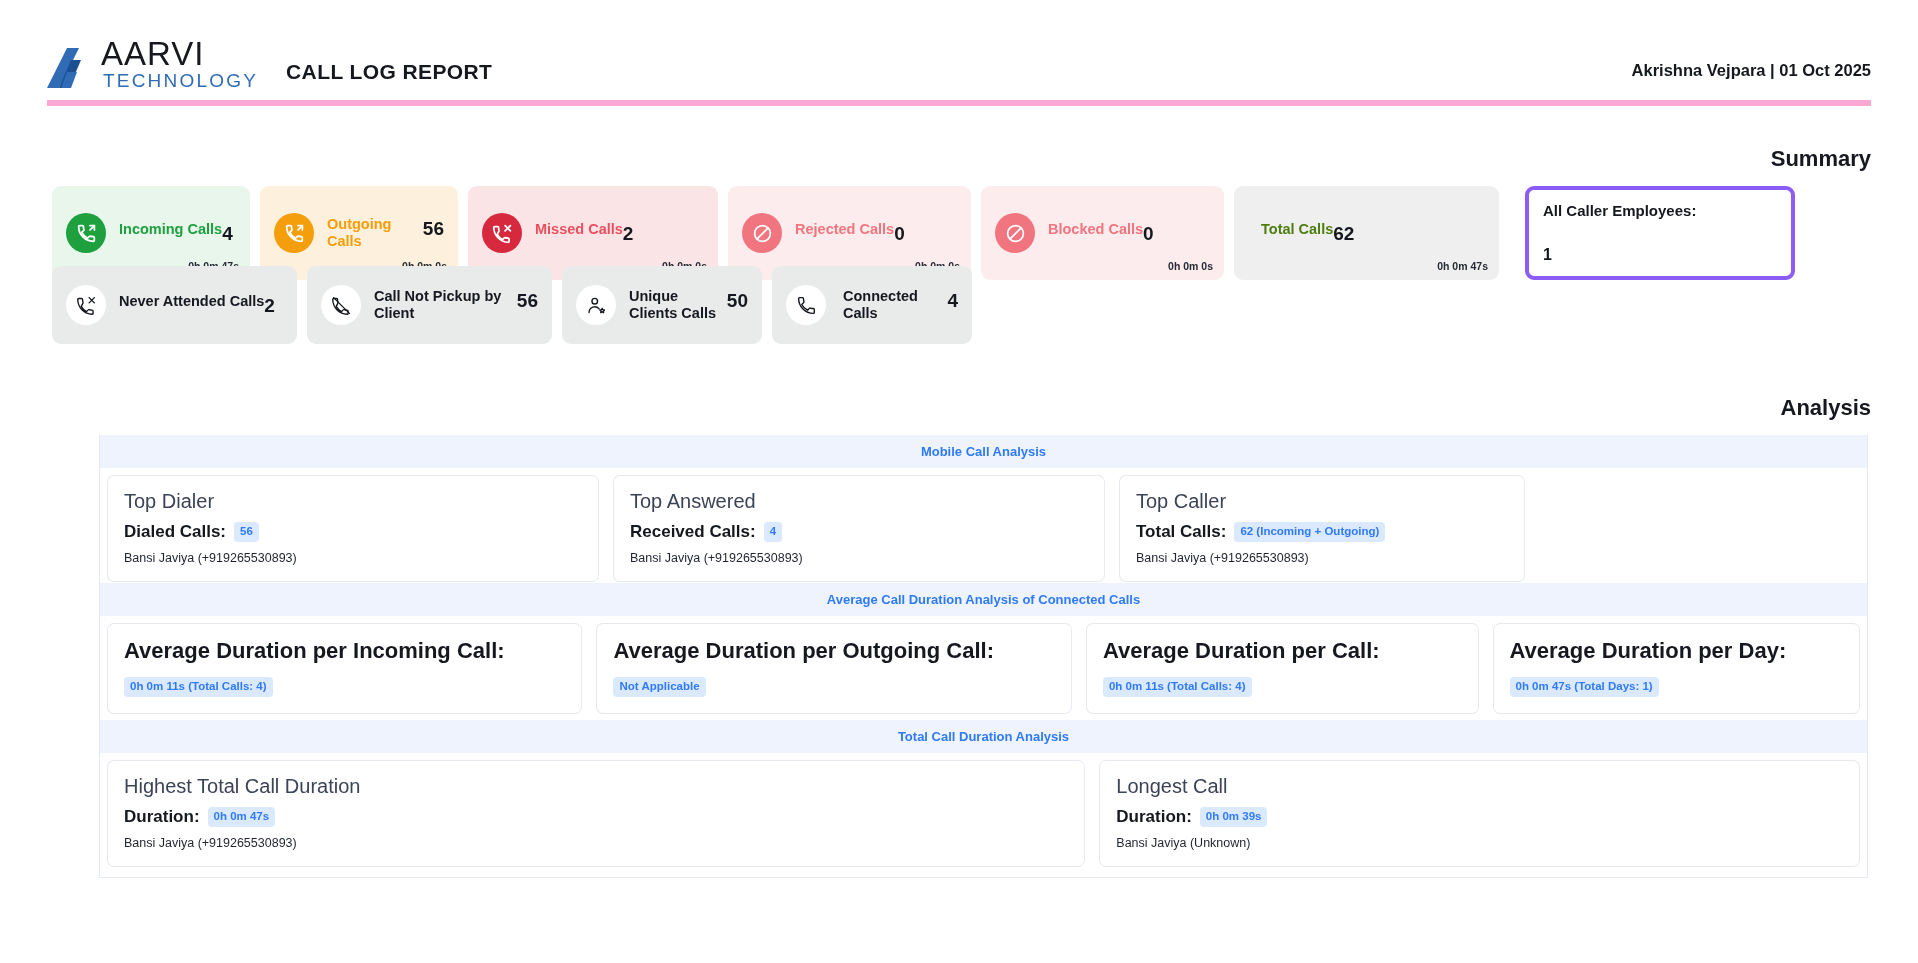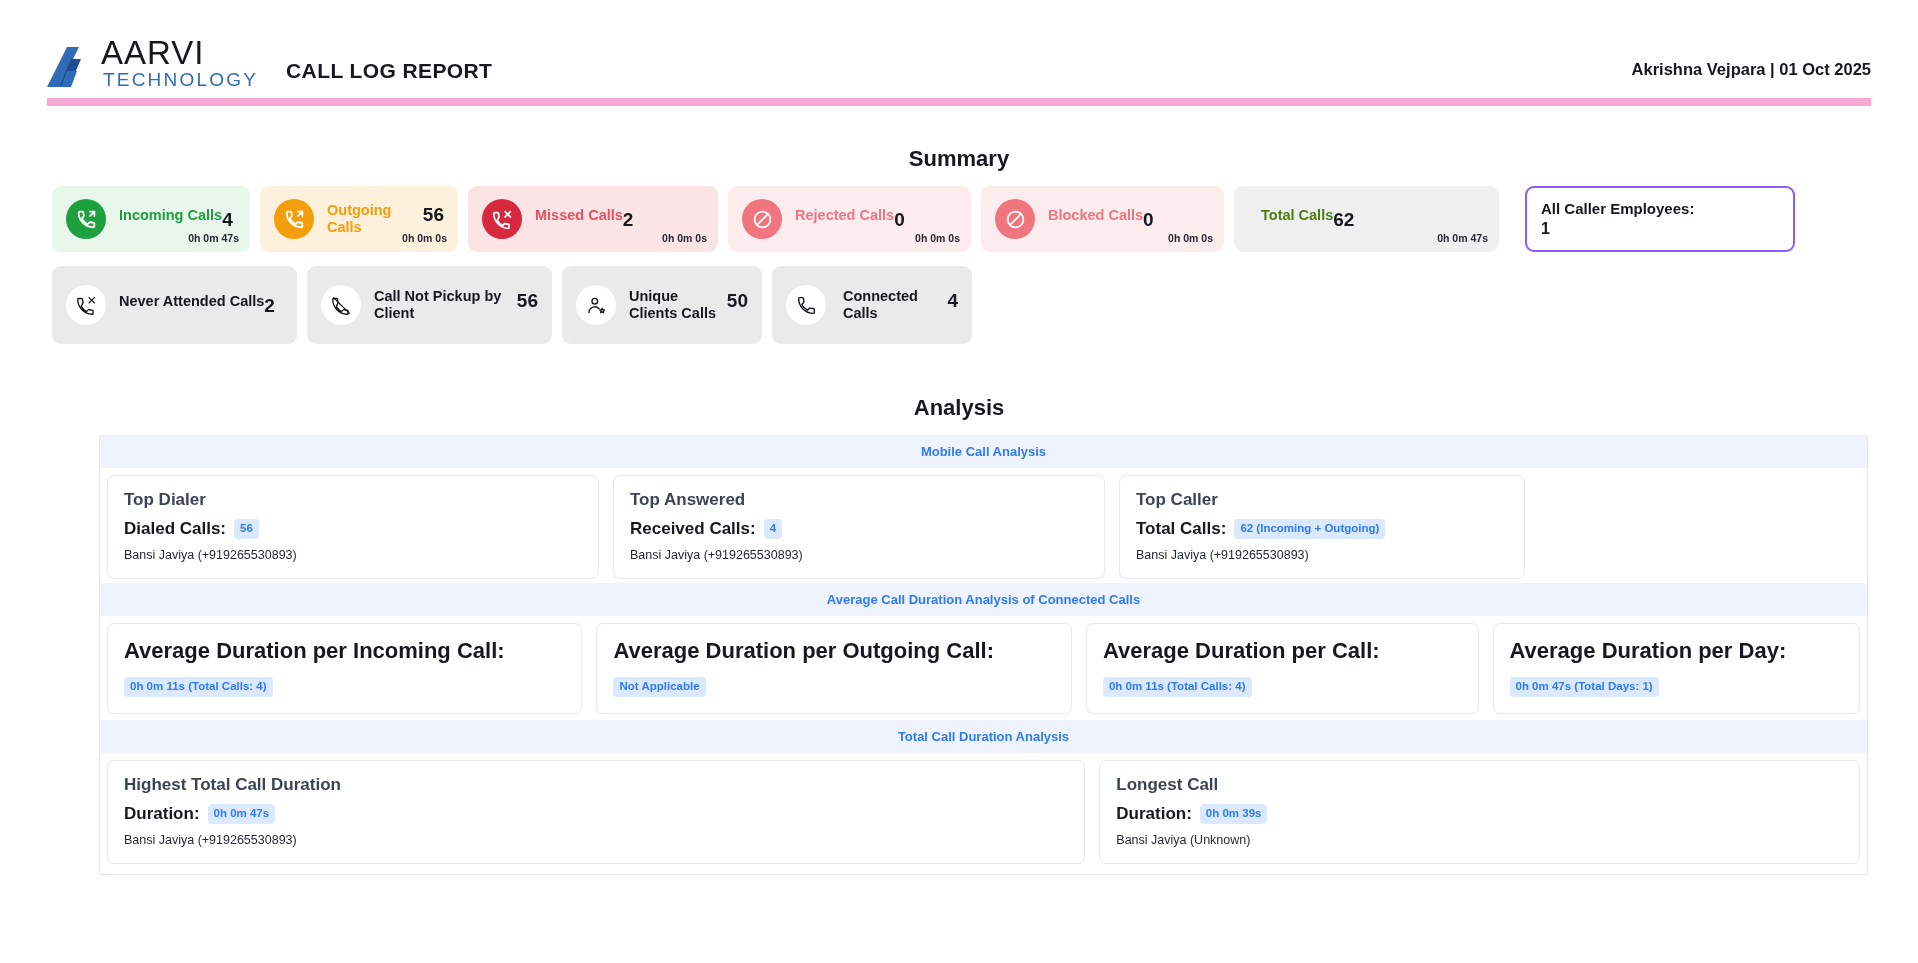--- a/index.html
+++ b/index.html
@@ -9,21 +9,21 @@
     background: #ffffff;
     font-family: "Liberation Sans", sans-serif;
     color: #1f2430;
     overflow: hidden;
   }
   .page { position: relative; width: 1918px; height: 963px; }
 
   
   .header {
     position: absolute; left: 47px; top: 34px; width: 1824px; height: 72px;
-    border-bottom: 8px solid #f9a8d4;
+    border-bottom: 6px solid #f9a8d4;
     display: flex; align-items: center; justify-content: space-between;
     padding-bottom: 8px;
     gap: 28px;
   }
   .brand { display: flex; align-items: center; gap: 16px; }
   .logo-wrap { display: flex; align-items: flex-end; }
   .logo-mark { width: 50px; height: 44px; margin-right: 4px; }
   .logo-text { display: flex; flex-direction: column; line-height: 1; }
   .logo-aarvi {
     font-size: 33px; letter-spacing: 1px; font-weight: 400;
@@ -37,21 +37,21 @@
     font-size: 21px; font-weight: 700; letter-spacing: 0.4px;
     color: #15181e; margin-left: 12px; margin-top: 18px;
   }
   .header-right {
     font-size: 16.5px; font-weight: 700; color: #15181e; margin-top: 14px;
   }
 
   
   .section-title {
     position: absolute; width: 1824px; left: 47px;
-    text-align: center; font-size: 22px; font-weight: 700; color: #15181e;
+    text-align: right; font-size: 22px; font-weight: 700; color: #15181e;
   }
 
   
   .summary-row-1 {
     position: absolute; left: 52px; top: 186px;
     display: flex; gap: 10px; align-items: stretch;
   }
   .summary-row-2 {
     position: absolute; left: 52px; top: 266px;
     display: flex; gap: 10px; align-items: stretch;
@@ -93,24 +93,24 @@
 
   .c-blocked { background: #fdeced; width: 243px; }
   .c-blocked .stat-icon { background: #f0757f; }
   .c-blocked .stat-label { color: #f0757f; }
 
   .c-total { background: #efefef; width: 265px; }
   .c-total .stat-body { padding-left: 2px; }
   .c-total .stat-label { color: #4d7c0f; margin-left: 11px; }
 
   .c-employees {
-    width: 270px; background: #ffffff; border: 2px solid #8b5cf6;
+    width: 270px; background: #ffffff; border: 4px solid #8b5cf6;
     border-radius: 9px; padding: 12px 14px;
     display: flex; flex-direction: column; justify-content: center;
-    min-height: 58px; margin-left: 16px;
+    min-height: 58px; margin-left: 16px; gap: 24px;
   }
   .c-employees .emp-label { font-size: 15px; font-weight: 700; color: #15181e; }
   .c-employees .emp-value { font-size: 16px; font-weight: 700; color: #15181e; margin-top: 3px; }
 
   .c-never { background: #e9eaea; width: 245px; }
   .c-notpickup { background: #e9eaea; width: 245px; }
   .c-unique { background: #e9eaea; width: 200px; }
   .c-connected { background: #e9eaea; width: 200px; gap: 17px; }
   .c-never .stat-icon, .c-notpickup .stat-icon,
   .c-unique .stat-icon, .c-connected .stat-icon { background: #ffffff; }
@@ -126,21 +126,21 @@
     background: #eef3fe; text-align: center;
     font-size: 13px; font-weight: 700; color: #2f7bf6;
     padding: 9px 0 9px 0;
     border-left: 1px solid #e3e8f3; border-right: 1px solid #e3e8f3;
   }
   .cards-row { display: flex; }
   .acard {
     background: #ffffff; border: 1px solid #e6e8ee; border-radius: 7px;
     padding: 14px 16px 16px 16px; margin: 7px 7px 10px 7px;
   }
-  .acard .a-title { font-size: 17px; color: #3b4356; font-weight: 700; }
+  .acard .a-title { font-size: 20px; color: #3b4356; font-weight: 400; }
   .acard .a-main {
     font-size: 17px; font-weight: 700; color: #15181e;
     margin-top: 9px; display: flex; align-items: center; gap: 8px;
   }
   .pill {
     display: inline-block; background: #dbe9fe; color: #2f7bf6;
     border-radius: 4px; padding: 2px 6px;
     font-size: 11.5px; font-weight: 700; line-height: 1.35;
   }
   .acard .a-sub { font-size: 12.5px; color: #1f2430; margin-top: 9px; }

